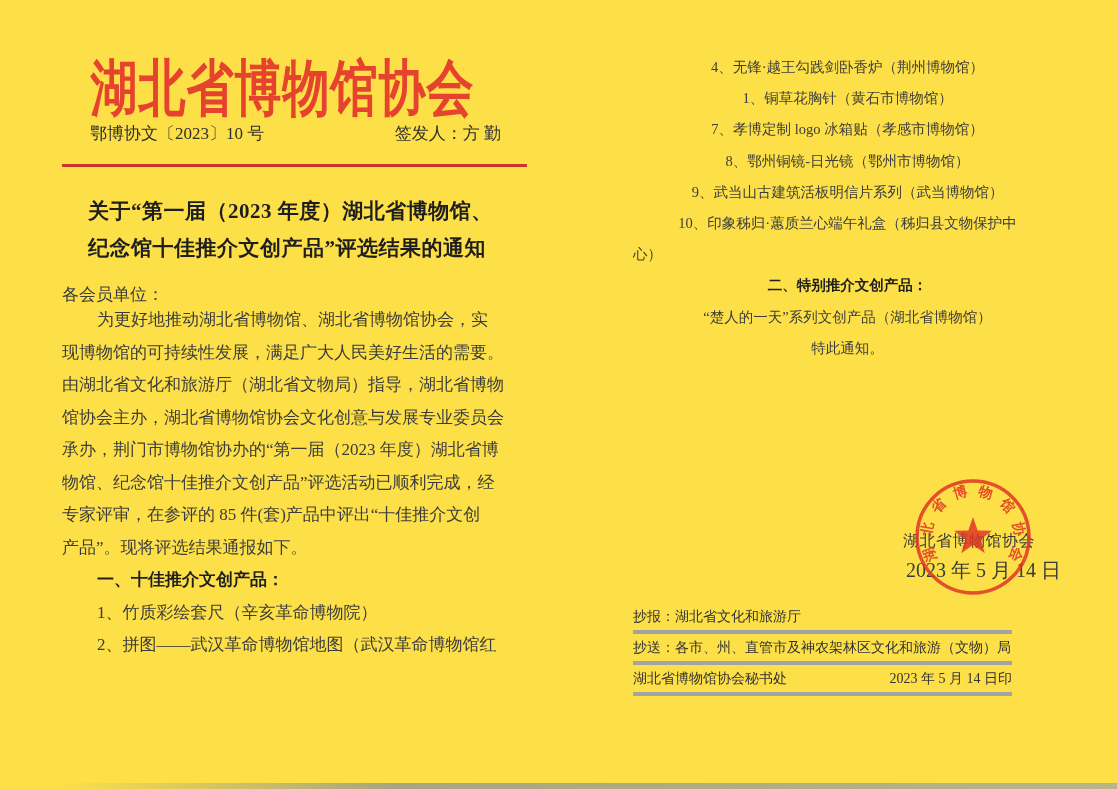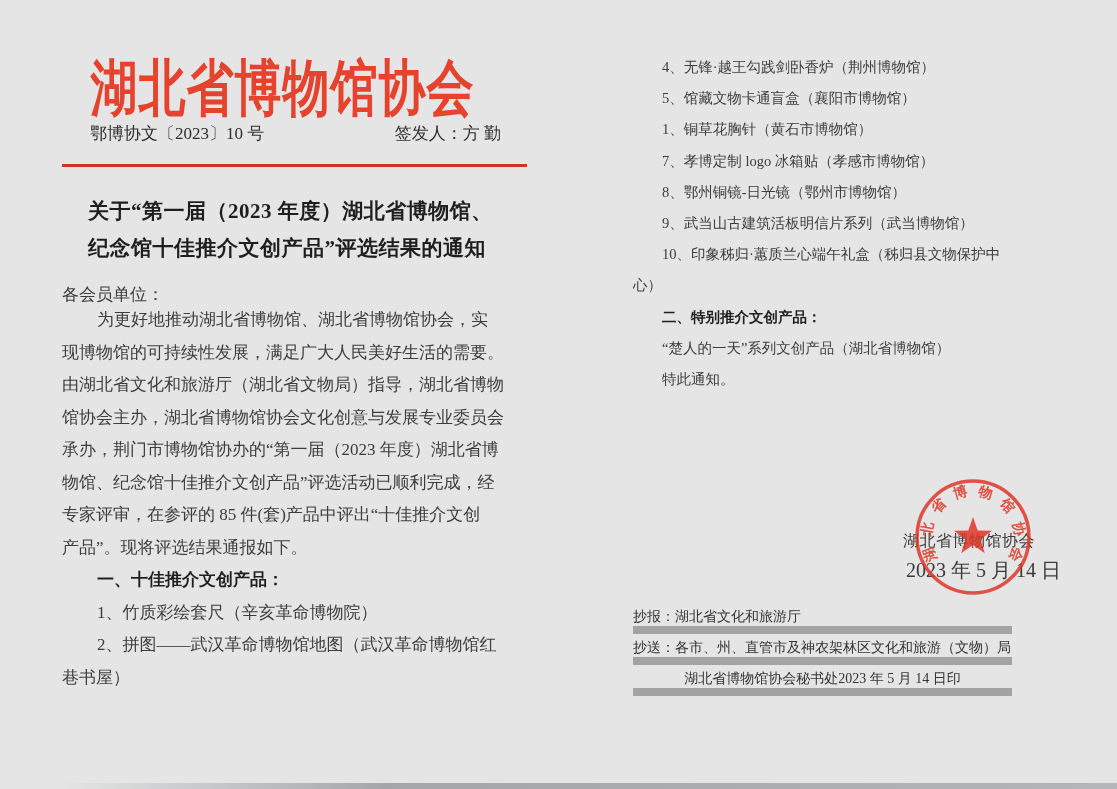--- a/index.html
+++ b/index.html
@@ -1,18 +1,18 @@
 <!DOCTYPE html>
 <html><head>
 <meta charset="utf-8">
 <style>
   html,body { margin:0; padding:0; background:#ffffff; }
   #page {
     position:relative; width:1117px; height:789px;
-    background:#e5e5e5; overflow:hidden;
+    background:#fde047; overflow:hidden;
     font-family:"Liberation Serif","DejaVu Serif",serif;
     color:#3c3c3c;
   }
   .masthead {
     position:absolute; left:60px; top:48px; width:445px;
     text-align:center; font-size:47px; font-weight:bold;
     color:#e6432e; letter-spacing:1px; white-space:nowrap;
     transform:scaleY(1.30); transform-origin:top center;
   }
   .doc-meta {
@@ -32,41 +32,41 @@
     line-height:37px; letter-spacing:0.5px; white-space:nowrap;
   }
   .salutation {
     position:absolute; left:62px; top:283px; font-size:17px; white-space:nowrap;
   }
   .col-left  { position:absolute; left:62px;  top:304px; width:478px; font-size:17px; }
   .col-right { position:absolute; left:633px; top:52px;  width:400px; font-size:14.5px; }
   .col-left  .tline { line-height:32.5px; height:32.5px; white-space:nowrap; }
   .col-right .tline { line-height:31.2px; height:31.2px; white-space:nowrap; }
   .col-left  .indent { padding-left:35px; }
-  .col-right .indent { padding-left:29px; }
+  .col-right .indent { padding-left:29px;text-align:center; }
   .tline.bold { font-weight:bold; color:#1f1f1f; }
   .sig-name {
     position:absolute; left:903px; top:531px; font-size:16px;
     letter-spacing:0.5px; color:#3a3a3a; white-space:nowrap;
   }
   .sig-date {
     position:absolute; left:906px; top:557px; font-size:20px;
     color:#3a3a3a; white-space:nowrap;
   }
   .seal { position:absolute; left:911px; top:475px; width:124px; height:124px; opacity:0.84; }
   .seal text { font-family:"Liberation Serif","DejaVu Serif",serif; font-size:14px; font-weight:bold; fill:#dd3424; }
   .footer {
     position:absolute; left:633px; top:603px; width:379px;
     font-size:14px; color:#333333;
   }
   .cc-row {
     height:31px; line-height:27px; box-sizing:border-box;
-    border-bottom:8px solid #a3a3a3; white-space:nowrap; overflow:hidden;
+    border-bottom:4px solid #a3a3a3; white-space:nowrap; overflow:hidden;
   }
-  .cc-row.split { display:flex; justify-content:center; }
+  .cc-row.split { display:flex; justify-content:space-between; }
   .scan-edge {
     position:absolute; left:0; right:0; bottom:0; height:6px;
     background:linear-gradient(to right, rgba(255,255,255,0) 5%,
                rgba(140,145,148,0.75) 35%, rgba(158,162,165,0.7) 100%);
   }
 </style>
 </head>
 <body>
 
 <div id="page">
@@ -92,26 +92,24 @@
       <div class="tline">现博物馆的可持续性发展，满足广大人民美好生活的需要。</div>
       <div class="tline">由湖北省文化和旅游厅（湖北省文物局）指导，湖北省博物</div>
       <div class="tline">馆协会主办，湖北省博物馆协会文化创意与发展专业委员会</div>
       <div class="tline">承办，荆门市博物馆协办的“第一届（2023 年度）湖北省博</div>
       <div class="tline">物馆、纪念馆十佳推介文创产品”评选活动已顺利完成，经</div>
       <div class="tline">专家评审，在参评的 85 件(套)产品中评出“十佳推介文创</div>
       <div class="tline">产品”。现将评选结果通报如下。</div>
       <div class="tline indent bold">一、十佳推介文创产品：</div>
       <div class="tline indent">1、竹质彩绘套尺（辛亥革命博物院）</div>
       <div class="tline indent">2、拼图——武汉革命博物馆地图（武汉革命博物馆红</div>
-      <div class="tline">巷书屋）</div>
     </div>
 
   <div class="col-right">
       <div class="tline indent">4、无锋·越王勾践剑卧香炉（荆州博物馆）</div>
-      <div class="tline indent">5、馆藏文物卡通盲盒（襄阳市博物馆）</div>
       <div class="tline indent">1、铜草花胸针（黄石市博物馆）</div>
       <div class="tline indent">7、孝博定制 logo 冰箱贴（孝感市博物馆）</div>
       <div class="tline indent">8、鄂州铜镜-日光镜（鄂州市博物馆）</div>
       <div class="tline indent">9、武当山古建筑活板明信片系列（武当博物馆）</div>
       <div class="tline indent">10、印象秭归·蕙质兰心端午礼盒（秭归县文物保护中</div>
       <div class="tline">心）</div>
       <div class="tline indent bold">二、特别推介文创产品：</div>
       <div class="tline indent">“楚人的一天”系列文创产品（湖北省博物馆）</div>
       <div class="tline indent">特此通知。</div>
     </div>

